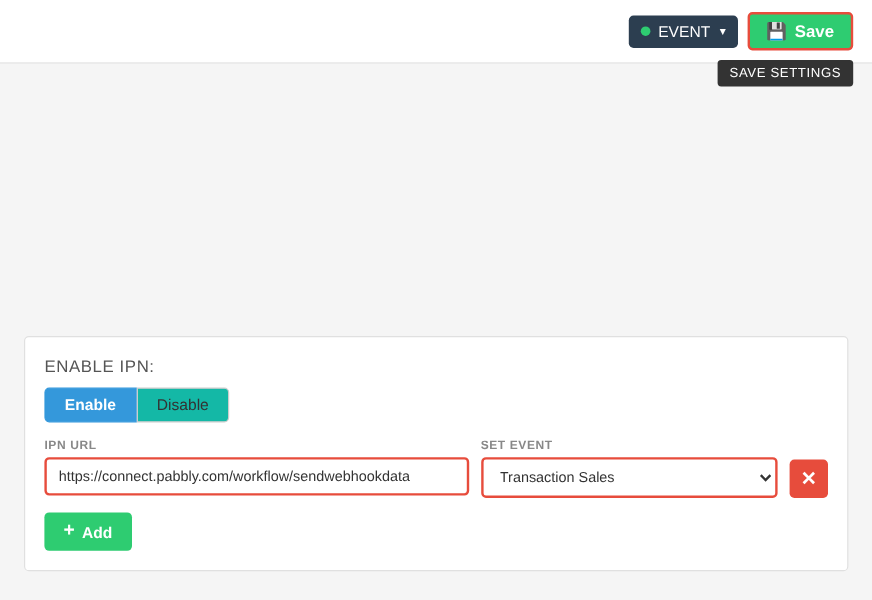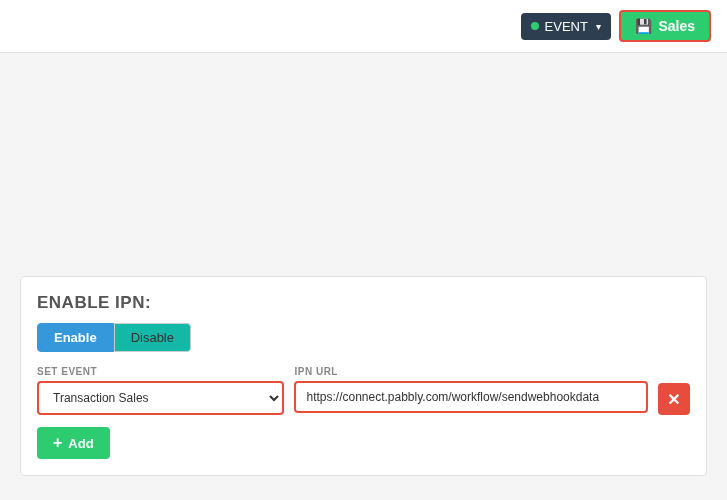--- a/index.html
+++ b/index.html
@@ -89,22 +89,22 @@
 
     
     .bottom-panel {
       background: #fff;
       border: 1px solid #e0e0e0;
       border-radius: 4px;
       padding: 16px;
     }
 
     .enable-ipn-label {
-      font-size: 17px;
-      font-weight: bold;
+      font-size: 14px;
+      font-weight: normal;
       color: #555;
       letter-spacing: 0.5px;
       margin-bottom: 10px;
     }
 
     .toggle-group {
       display: flex;
       gap: 0;
       margin-bottom: 14px;
     }
@@ -233,54 +233,57 @@
 <body>
 
 <div class="top-bar">
   <button class="live-btn">
     <span class="live-dot"></span>
     <span>EVENT</span>
     <span class="live-caret">▾</span>
   </button>
   <button class="save-btn cursor-pointer">
     <span class="floppy-icon">💾</span>
-    <span>Sales</span>
+    <span>Save</span>
   </button>
 
+  <div class="tooltip-box">
+    <span>SAVE SETTINGS</span>
+  </div>
 </div>
 
 <div class="main-content">
 
   <div style="flex:1;"></div>
 
   <div class="bottom-panel">
 
     <div class="enable-ipn-label">ENABLE IPN:</div>
 
     <div class="toggle-group">
       <button class="btn-enable">Enable</button>
       <button class="btn-disable">Disable</button>
     </div>
 
     <div class="fields-row">
+
+      <div class="field-group ipn-url">
+        <label class="field-label">IPN URL</label>
+        <input class="field-input" type="text" value="https://connect.pabbly.com/workflow/sendwebhookdata" style="">
+      </div>
 
       <div class="field-group set-event">
         <label class="field-label">SET EVENT</label>
         <select class="field-select">
           <option>Transaction Sales</option>
           <option>Subscription Created</option>
           <option>Subscription Cancelled</option>
         </select>
       </div>
 
-      <div class="field-group ipn-url">
-        <label class="field-label">IPN URL</label>
-        <input class="field-input" type="text" value="https://connect.pabbly.com/workflow/sendwebhookdata" style="">
-      </div>
-
       <button class="delete-btn">
         <span>✕</span>
       </button>
     </div>
 
     <button class="add-btn">
       <span class="add-btn-icon">+</span>
       <span>Add</span>
     </button>
   </div>

